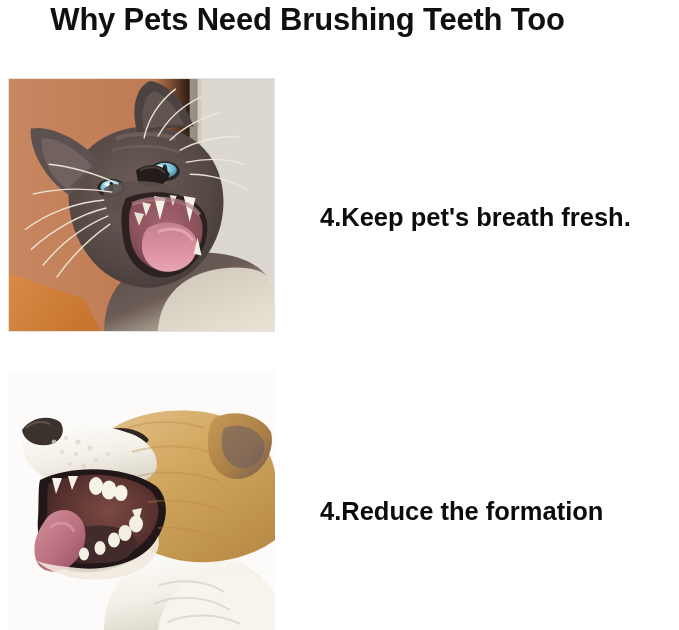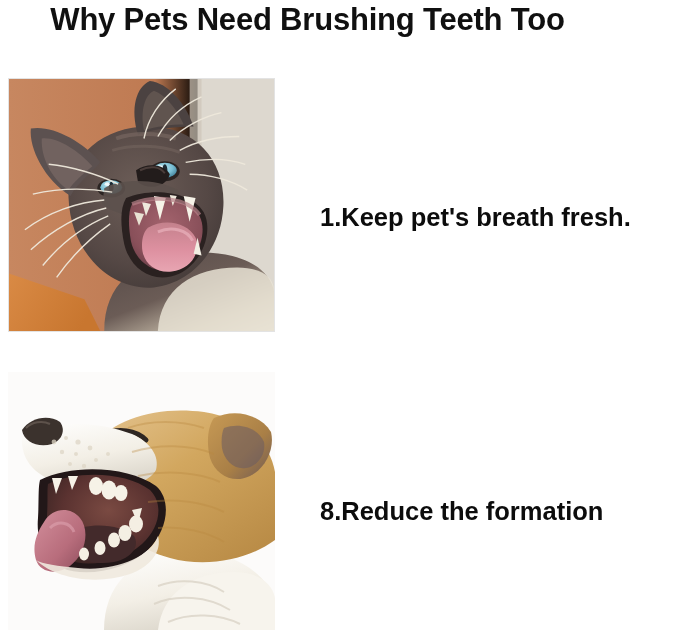--- a/index.html
+++ b/index.html
@@ -307,23 +307,23 @@
         <path d="M150 214 C170 206 198 208 216 220"></path>
         <path d="M146 232 C168 222 200 224 222 238"></path>
         <path d="M160 250 C182 240 212 242 232 252"></path>
       </g>
     </svg>
   </div>
 
   <div id="benefits">
 
     <div class="benefit gap-1">
-      <span class="benefit-line">1.Keep pet's breath fresh.</span>
+      <span class="benefit-line">4.Keep pet's breath fresh.</span>
     </div>
 
     <div class="benefit gap-2">
-      <span class="benefit-line">8.Reduce the formation</span>
+      <span class="benefit-line">4.Reduce the formation</span>
       
     </div>
 
   </div>
 
 </div>
 
 </body></html>

